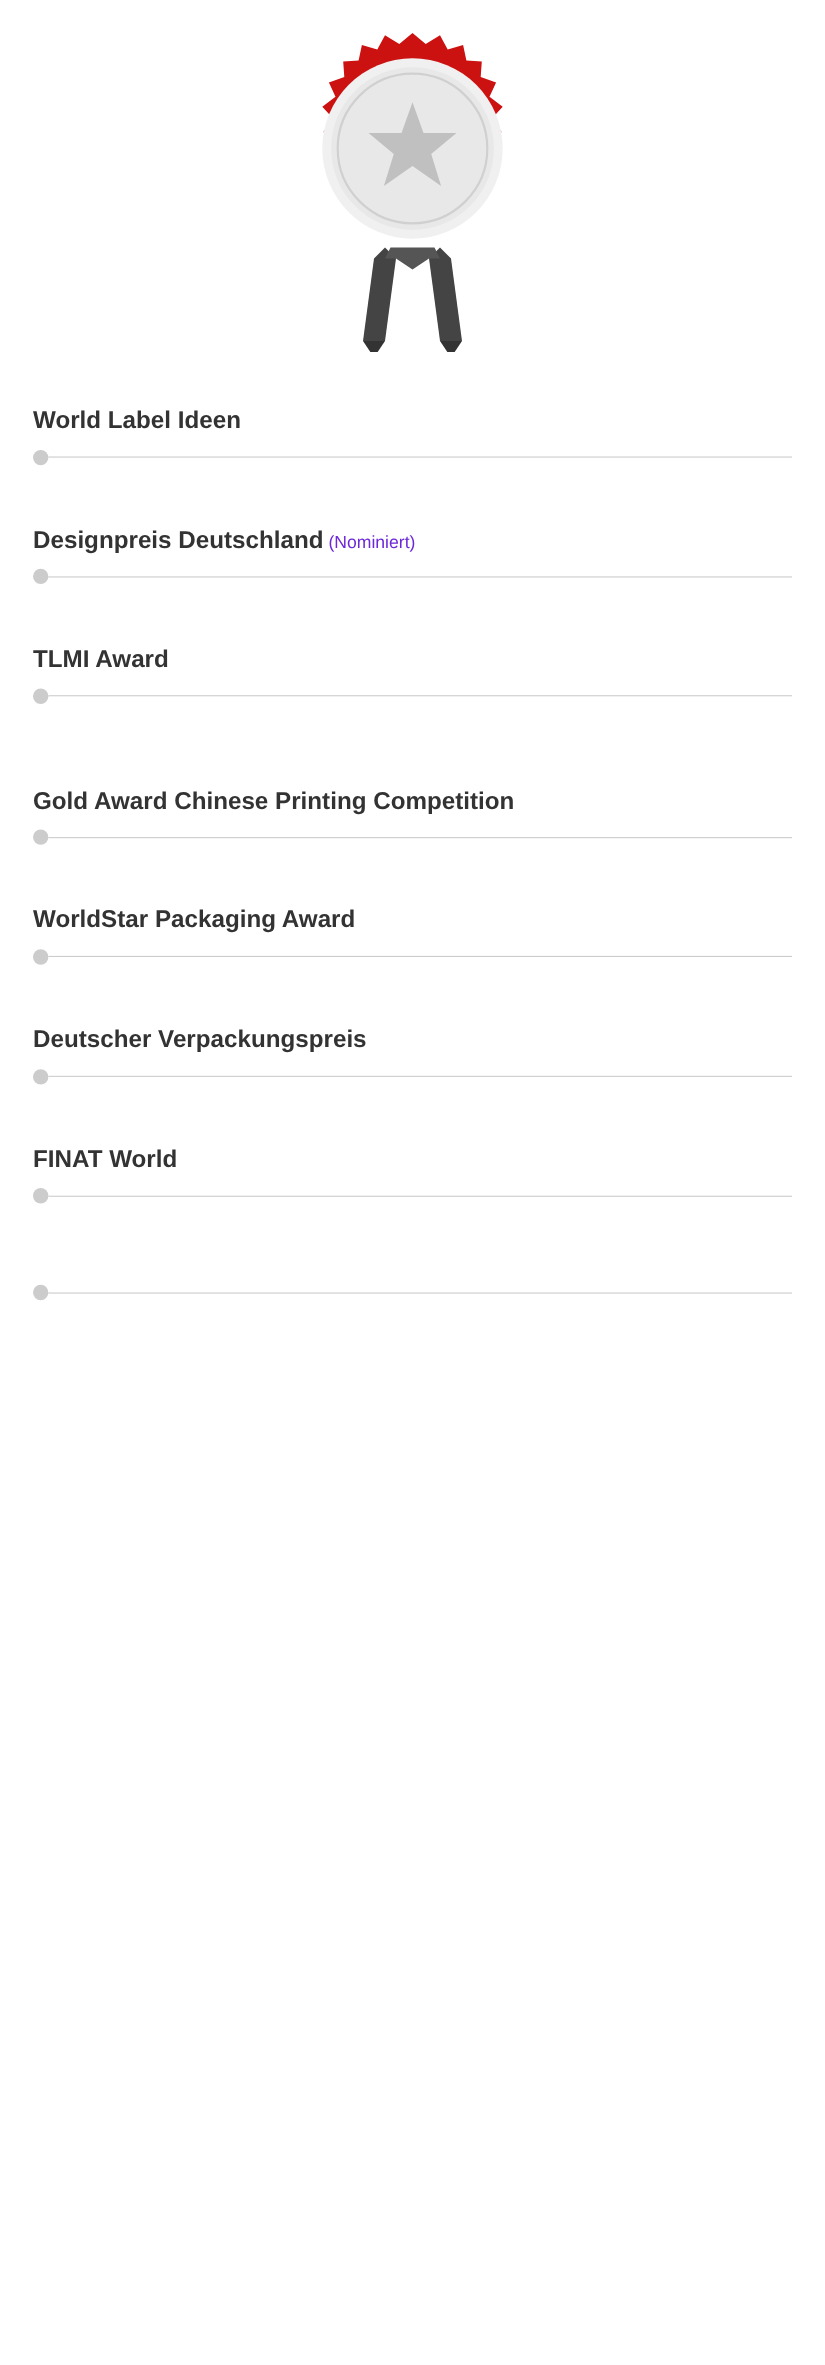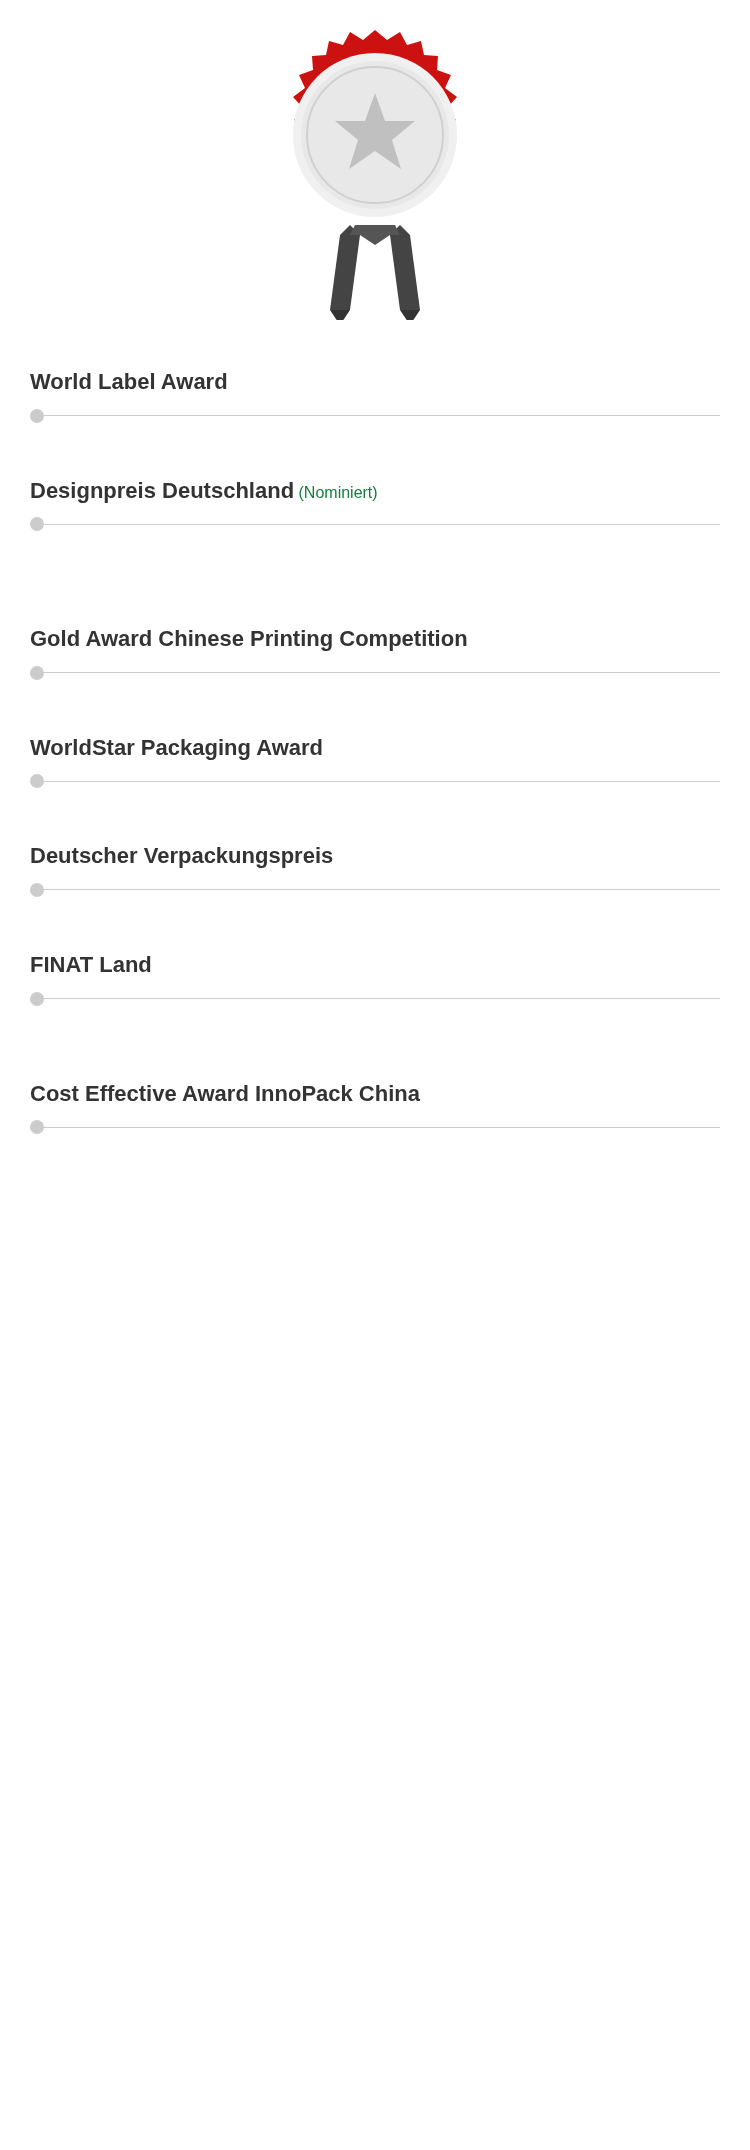--- a/index.html
+++ b/index.html
@@ -44,21 +44,21 @@
       font-size: 22px;
       font-weight: bold;
       color: #333333;
       margin-bottom: 12px;
       line-height: 1.3;
     }
 
     .award-title .nominiert {
       font-size: 16px;
       font-weight: normal;
-      color: #15803d;
+      color: #6d28d9;
     }
 
     .award-divider-row {
       display: flex;
       align-items: center;
       gap: 0;
       margin-bottom: 8px;
     }
 
     .award-dot {
@@ -106,35 +106,42 @@
     <polygon points="75,290 95,290 85,305" fill="#333333"></polygon>
 
     <polygon points="165,290 145,290 155,305" fill="#333333"></polygon>
 
     <polygon points="100,205 140,205 145,215 135,215 120,225 105,215 95,215" fill="#555555"></polygon>
   </svg>
 </div>
 
 <div class="award-list">
 <div class="award-item">
-      <div class="award-title">World Label Award</div>
+      <div class="award-title">World Label Ideen</div>
       <div class="award-divider-row">
         <div class="award-dot"></div>
         <div class="award-line"></div>
       </div>
     </div>
     <div class="spacer"></div>
     <div class="award-item">
       <div class="award-title">Designpreis Deutschland<span class="nominiert"> (Nominiert)</span></div>
       <div class="award-divider-row">
         <div class="award-dot"></div>
         <div class="award-line"></div>
       </div>
     </div>
     <div class="spacer"></div>
+    <div class="award-item">
+      <div class="award-title">TLMI Award</div>
+      <div class="award-divider-row">
+        <div class="award-dot"></div>
+        <div class="award-line"></div>
+      </div>
+    </div>
     <div class="spacer"></div>
     <div class="spacer"></div>
     <div class="award-item">
       <div class="award-title">Gold Award Chinese Printing Competition</div>
       <div class="award-divider-row">
         <div class="award-dot"></div>
         <div class="award-line"></div>
       </div>
     </div>
     <div class="spacer"></div>
@@ -148,29 +155,28 @@
     <div class="spacer"></div>
     <div class="award-item">
       <div class="award-title">Deutscher Verpackungspreis</div>
       <div class="award-divider-row">
         <div class="award-dot"></div>
         <div class="award-line"></div>
       </div>
     </div>
     <div class="spacer"></div>
     <div class="award-item">
-      <div class="award-title">FINAT Land</div>
+      <div class="award-title">FINAT World</div>
       <div class="award-divider-row">
         <div class="award-dot"></div>
         <div class="award-line"></div>
       </div>
     </div>
     <div class="spacer"></div>
     <div class="spacer"></div>
     <div class="award-item">
-      <div class="award-title">Cost Effective Award InnoPack China</div>
       <div class="award-divider-row">
         <div class="award-dot"></div>
         <div class="award-line"></div>
       </div>
     </div>
     <div class="spacer"></div>
   </div>
 
 </body></html>

